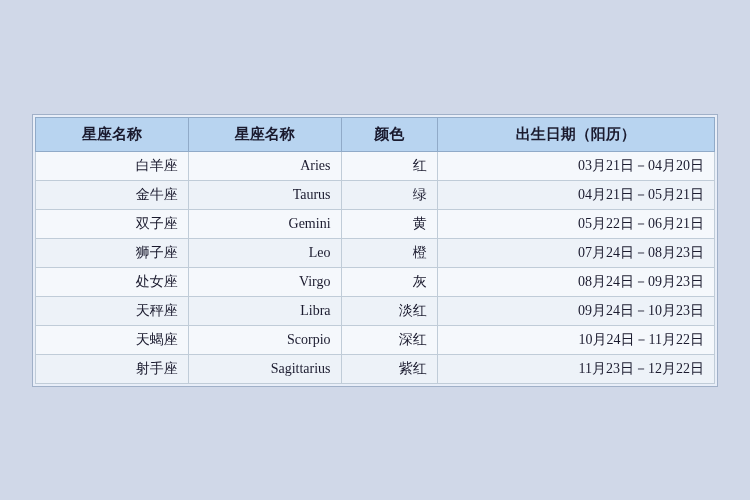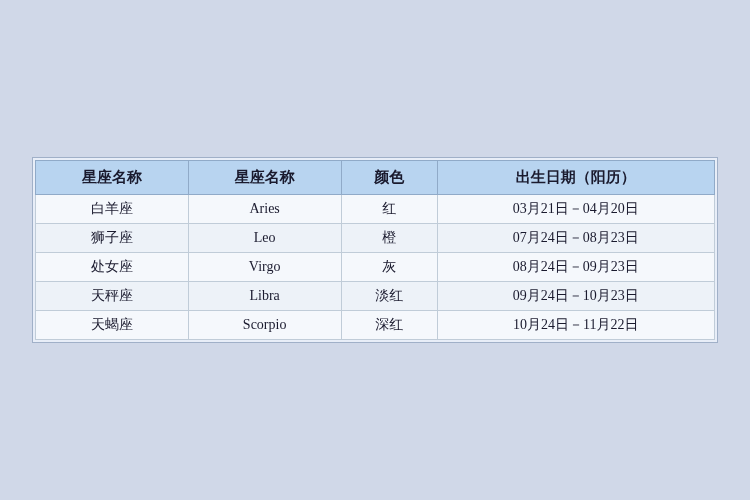--- a/index.html
+++ b/index.html
@@ -36,21 +36,21 @@
       font-weight: bold;
       font-size: 15px;
       padding: 7px 10px;
       border: 1px solid #90aac8;
       text-align: center;
     }
 
     td {
       border: 1px solid #c0ccd8;
       padding: 5px 10px;
-      text-align: center;
+      text-align: right;
       font-size: 14px;
       color: #1a1a2e;
       background-color: #f5f8fc;
     }
 
     tr:nth-child(even) td {
       background-color: #edf2f8;
     }
   </style>
 </head>
@@ -67,20 +67,32 @@
       </tr>
     </thead>
     <tbody id="table-body">
     <tr>
           <td>白羊座</td>
           <td>Aries</td>
           <td>红</td>
           <td>03月21日－04月20日</td>
         </tr>
         <tr>
+          <td>金牛座</td>
+          <td>Taurus</td>
+          <td>绿</td>
+          <td>04月21日－05月21日</td>
+        </tr>
+        <tr>
+          <td>双子座</td>
+          <td>Gemini</td>
+          <td>黄</td>
+          <td>05月22日－06月21日</td>
+        </tr>
+        <tr>
           <td>狮子座</td>
           <td>Leo</td>
           <td>橙</td>
           <td>07月24日－08月23日</td>
         </tr>
         <tr>
           <td>处女座</td>
           <td>Virgo</td>
           <td>灰</td>
           <td>08月24日－09月23日</td>
@@ -90,15 +102,21 @@
           <td>Libra</td>
           <td>淡红</td>
           <td>09月24日－10月23日</td>
         </tr>
         <tr>
           <td>天蝎座</td>
           <td>Scorpio</td>
           <td>深红</td>
           <td>10月24日－11月22日</td>
         </tr>
+        <tr>
+          <td>射手座</td>
+          <td>Sagittarius</td>
+          <td>紫红</td>
+          <td>11月23日－12月22日</td>
+        </tr>
       </tbody>
   </table>
 </div>
 
 </body></html>

